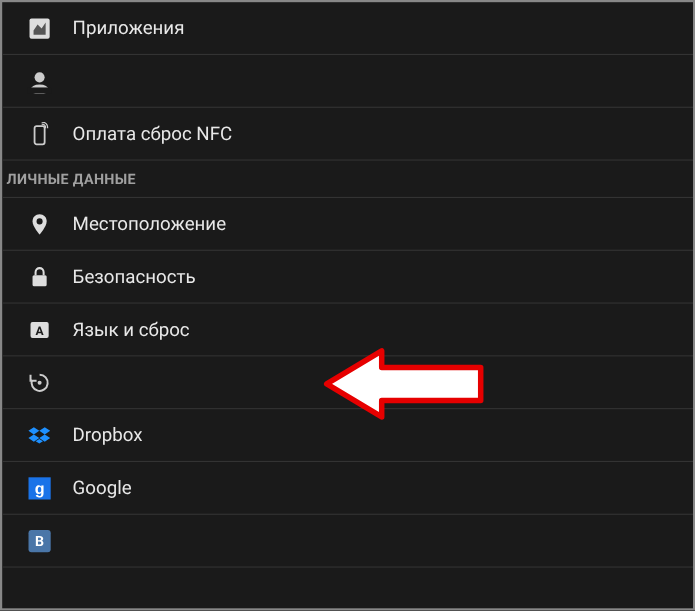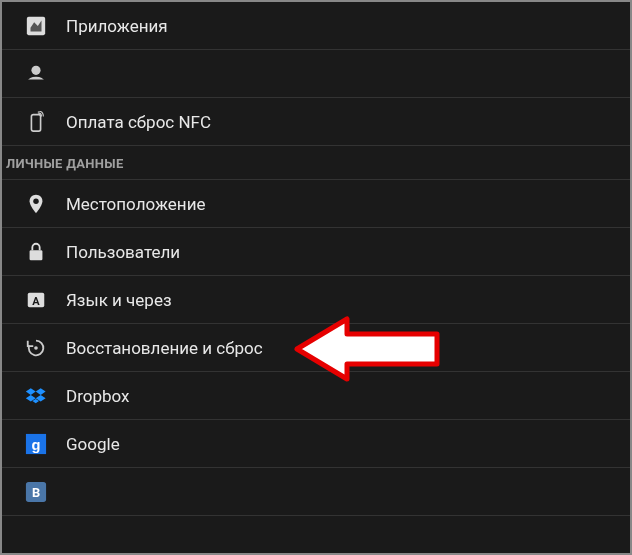--- a/index.html
+++ b/index.html
@@ -109,42 +109,41 @@
     <span class="label">Местоположение</span>
   </div>
 
   <div class="list-item">
     <span class="icon-box">
       <svg viewBox="0 0 24 24">
           <rect x="5" y="10" width="14" height="11" rx="1.5" fill="#ddd"></rect>
           <path d="M8 10 V7 a4 4 0 0 1 8 0 V10" fill="none" stroke="#ddd" stroke-width="2"></path>
         </svg>
     </span>
-    <span class="label">Пользователи</span>
+    <span class="label">Безопасность</span>
   </div>
 
   <div class="list-item">
     <span class="icon-box">
       <svg viewBox="0 0 24 24">
           <rect x="3" y="4" width="18" height="16" rx="2" fill="#ddd"></rect>
           <text x="12" y="17" font-size="12" font-weight="bold" text-anchor="middle" fill="#1a1a1a">A</text>
         </svg>
     </span>
-    <span class="label">Язык и через</span>
+    <span class="label">Язык и сброс</span>
   </div>
 
   <div class="list-item">
     <span class="icon-box">
       <svg viewBox="0 0 24 24">
           <path d="M12 4 a8 8 0 1 1 -7.5 5.2" fill="none" stroke="#ccc" stroke-width="2"></path>
           <path d="M3 4 L3 10 L9 10" fill="none" stroke="#ccc" stroke-width="2"></path>
           <circle cx="12" cy="12" r="2" fill="#ccc"></circle>
         </svg>
     </span>
-    <span class="label">Восстановление и сброс</span>
   </div>
 
 
   <div class="list-item">
     <span class="icon-box">
       <svg viewBox="0 0 24 24">
           <path d="M6 3 L12 7 L6 11 L0 7 Z M18 3 L24 7 L18 11 L12 7 Z M6 11 L12 15 L6 19 L0 15 Z M18 11 L24 15 L18 19 L12 15 Z M12 16 L16 18.5 L12 21 L8 18.5 Z" transform="scale(0.9) translate(1 1)" fill="#1e90ff"></path>
         </svg>
     </span>
     <span class="label">Dropbox</span>

